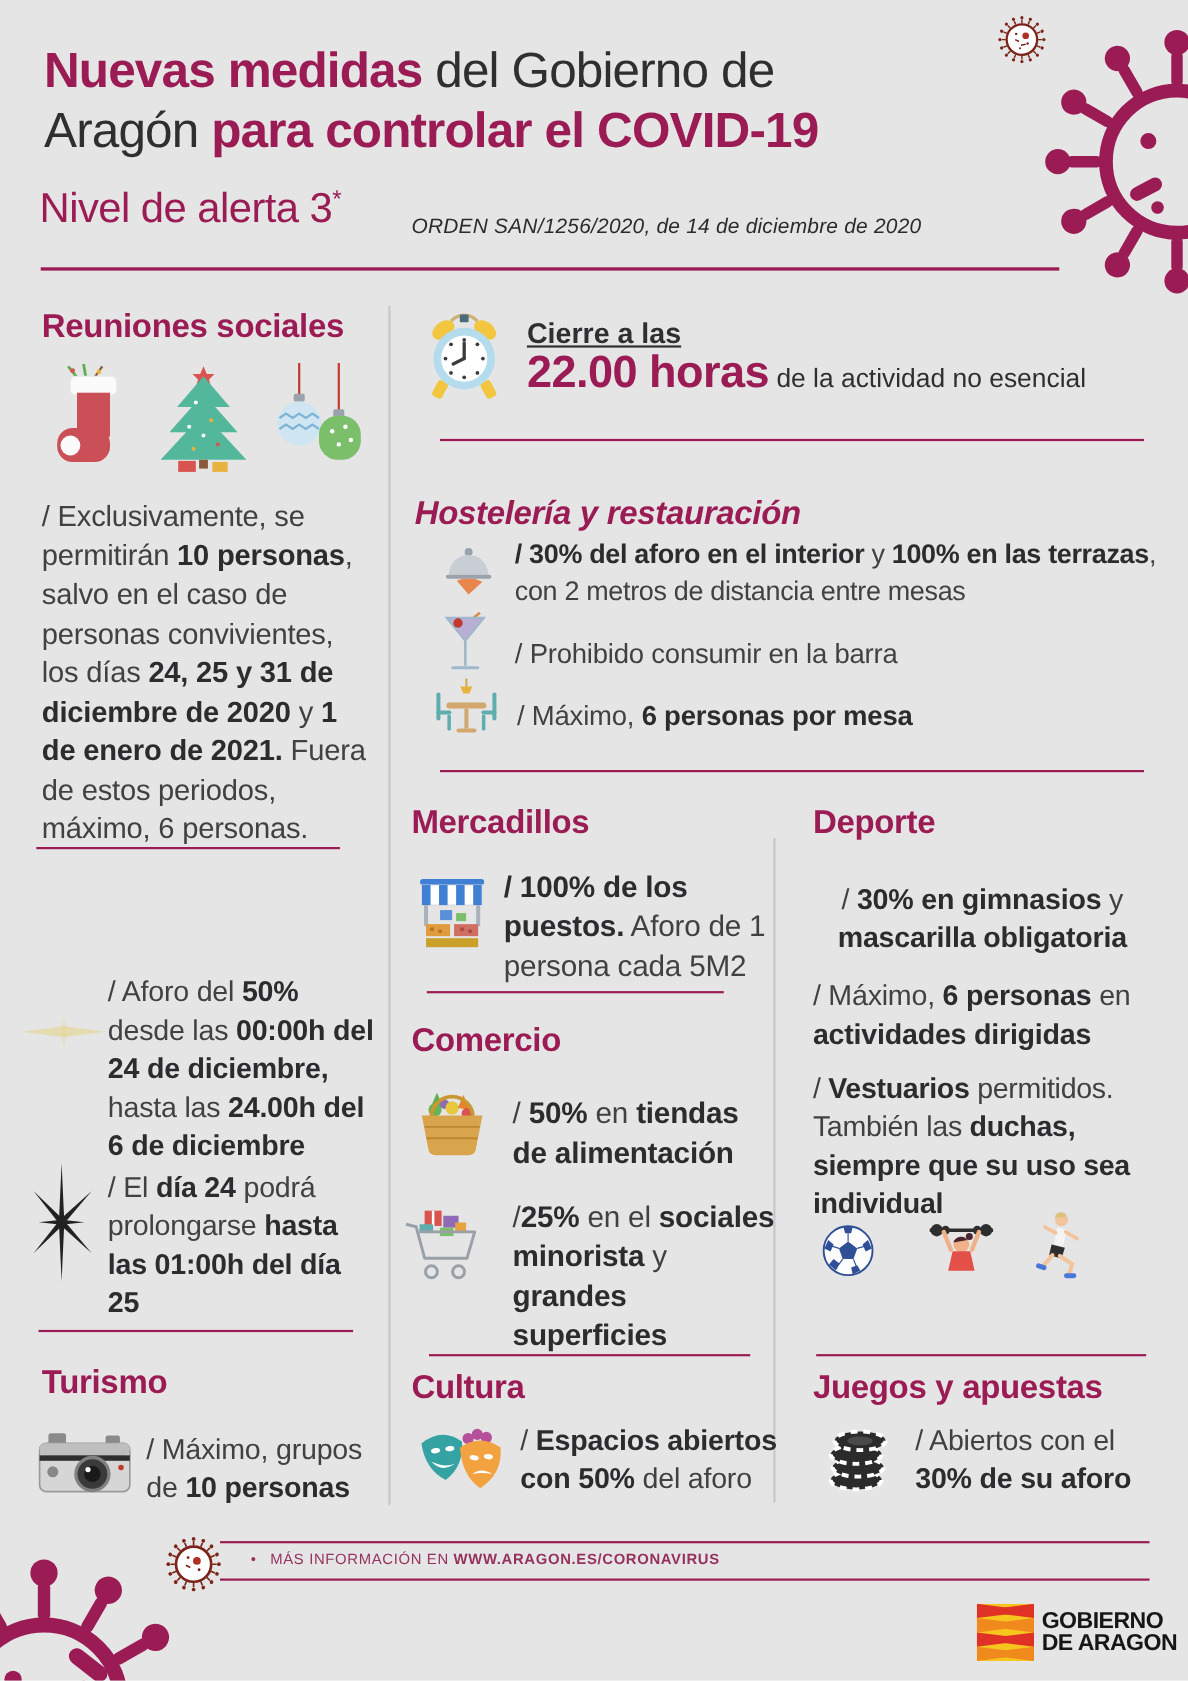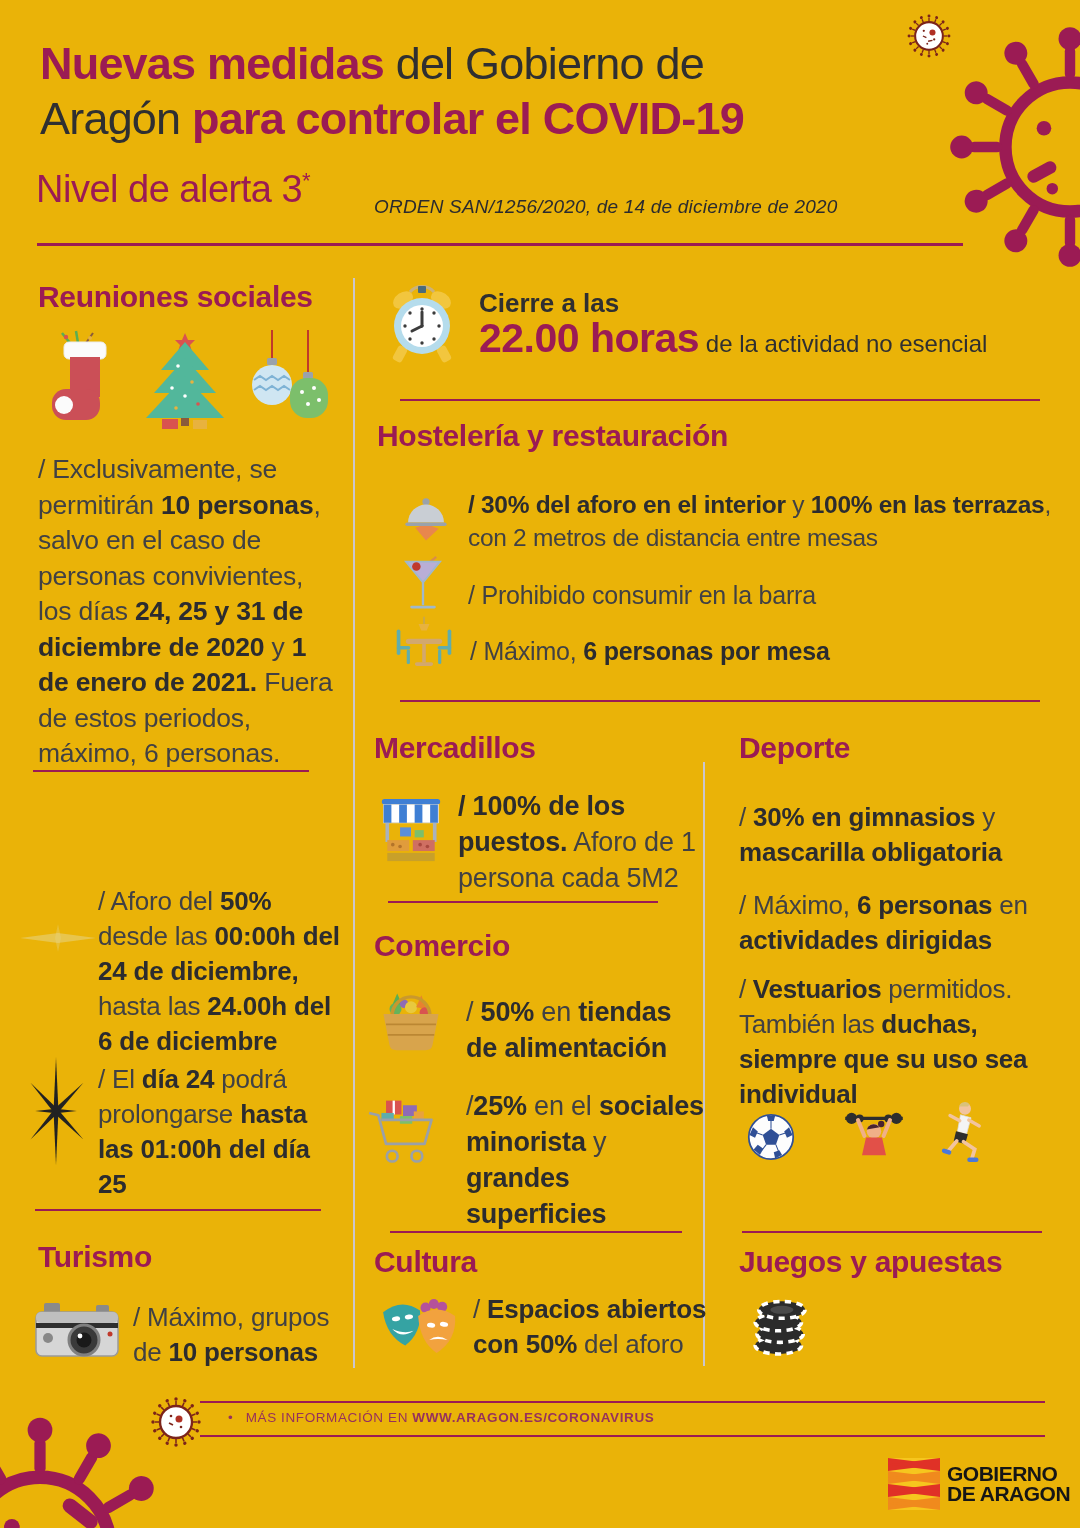--- a/index.html
+++ b/index.html
@@ -3,21 +3,21 @@
 <meta charset="utf-8">
 <style>
   :root{
     --maroon:#9b1b54;
     --text:#414144;
     --dark:#2f2f31;
     --divider:#cac5ce;
   }
   html,body{margin:0;padding:0;background:#ffffff;}
   body{font-family:"Liberation Sans","DejaVu Sans",sans-serif;}
-  #page{position:relative;width:1080px;height:1528px;overflow:hidden;background:#eab308;}
+  #page{position:relative;width:1080px;height:1528px;overflow:hidden;background:#e5e5e5;}
   .abs{position:absolute;}
   .main-title{font-size:45px;line-height:55px;font-weight:400;color:var(--dark);letter-spacing:-0.8px;}
   .main-title .m{color:var(--maroon);font-weight:700;}
   .alert{font-size:38px;color:var(--maroon);font-weight:400;letter-spacing:-0.5px;}
   .alert sup{font-size:22px;}
   .order{font-size:19px;font-style:italic;color:#2b2b2e;letter-spacing:0.2px;}
   .sec-title{font-weight:700;font-size:30px;color:var(--maroon);letter-spacing:-0.3px;}
   .txt{font-size:26px;line-height:35px;color:var(--text);letter-spacing:-0.2px;margin:0;}
   .txt .b{font-weight:700;color:#2c2c2f;}
   .m{color:var(--maroon);}
@@ -315,26 +315,26 @@
           <circle cx="52" cy="61" r="1.7"></circle>
         <circle cx="40" cy="65" r="1.7"></circle>
           <circle cx="28" cy="61" r="1.7"></circle>
         <circle cx="23" cy="48" r="1.7"></circle>
           <circle cx="28" cy="35" r="1.7"></circle>
       </g>
       <line x1="40" y1="48" x2="40" y2="34" stroke="#3c3c3c" stroke-width="3" stroke-linecap="round"></line>
       <line x1="40" y1="48" x2="30" y2="53" stroke="#3c3c3c" stroke-width="3" stroke-linecap="round"></line>
     </svg>
   </div>
-  <div class="abs closing-pre" style="left:479px;top:288px;">Cierre a las</div>
+  <div class="abs closing-pre" style="left:479px;top:288px;text-decoration:underline;">Cierre a las</div>
   <div class="abs" style="left:479px;top:315px;white-space:nowrap;"><span class="closing-time">22.00 horas</span><span class="closing-tail"> de la actividad no esencial</span></div>
 
   <div class="abs rule" style="left:400px;top:399px;width:640px;"></div>
 
-  <div class="abs sec-title" style="left:377px;top:419px;">Hostelería y restauración</div>
+  <div class="abs sec-title" style="left:377px;top:450px;font-style:italic;">Hostelería y restauración</div>
 
   <div class="abs" style="left:400px;top:492px;">
     <svg width="52" height="52" viewBox="0 0 56 58">
       <circle cx="28" cy="11" r="4" fill="#9aa2ab"></circle>
       <path d="M8,34 a20,20 0 0 1 40,0 z" fill="#c9ced4"></path>
       <rect x="5" y="34" width="46" height="4" rx="2" fill="#9aa2ab"></rect>
       <polygon points="16,40 28,54 42,41 34,38 22,38" fill="#e8874d"></polygon>
     </svg>
   </div>
   <p class="abs txt" style="left:468px;top:488px;width:588px;font-size:24.5px;line-height:33px;letter-spacing:-0.3px;"><span class="b">/ 30% del aforo en el interior</span><span> y </span><span class="b">100% en las terrazas</span><span>, con 2 metros de distancia entre mesas</span></p>
@@ -432,21 +432,21 @@
         <path d="M4,22 L16,25 26,62 76,62 85,31 20,31"></path>
         <circle cx="34" cy="78" r="7"></circle>
         <circle cx="66" cy="78" r="7"></circle>
       </g>
     </svg>
   </div>
   <p class="abs txt" style="left:466px;top:1088px;width:242px;font-size:27px;line-height:36px;"><span>/</span><span class="b">25%</span><span> en el </span><span class="b">sociales minorista</span><span> y </span><span class="b">grandes superficies</span></p>
 
   <div class="abs sec-title" style="left:739px;top:731px;">Deporte</div>
 
-  <p class="abs txt" style="left:739px;top:800px;width:308px;"><span>/ </span><span class="b">30% en gimnasios</span><span> y </span><span class="b">mascarilla obligatoria</span></p>
+  <p class="abs txt" style="left:739px;top:800px;width:308px;text-align:center;"><span>/ </span><span class="b">30% en gimnasios</span><span> y </span><span class="b">mascarilla obligatoria</span></p>
   <p class="abs txt" style="left:739px;top:888px;width:308px;"><span>/ Máximo, </span><span class="b">6 personas</span><span> en </span><span class="b">actividades dirigidas</span></p>
   <p class="abs txt" style="left:739px;top:972px;width:322px;letter-spacing:-0.3px;"><span>/ </span><span class="b">Vestuarios</span><span> permitidos. También las </span><span class="b">duchas, siempre que su uso sea individual</span></p>
 
   <div class="abs" style="left:746px;top:1112px;">
     <svg width="50" height="50" viewBox="0 0 72 72">
       <circle cx="36" cy="36" r="32" fill="#fdfdfd" stroke="#2f4f96" stroke-width="2.5"></circle>
       <polygon points="36,24 48,33 43,47 29,47 24,33" fill="#2f4f96"></polygon>
       <g fill="#2f4f96">
         <polygon points="30,5 42,5 40,13 32,13"></polygon>
         <polygon points="62,22 67,33 59,37 55,28"></polygon>
@@ -517,20 +517,21 @@
   <div class="abs sec-title" style="left:739px;top:1245px;">Juegos y apuestas</div>
   <div class="abs" style="left:748px;top:1292px;">
     <svg width="66" height="66" viewBox="0 0 74 74">
       <ellipse cx="34" cy="60" rx="26" ry="9.5" fill="#2b2b2b" stroke="#fff" stroke-width="4" stroke-dasharray="7 6"></ellipse>
       <ellipse cx="36" cy="47" rx="26" ry="9.5" fill="#2b2b2b" stroke="#fff" stroke-width="4" stroke-dasharray="7 6"></ellipse>
       <ellipse cx="34" cy="34" rx="26" ry="9.5" fill="#2b2b2b" stroke="#fff" stroke-width="4" stroke-dasharray="7 6"></ellipse>
       <ellipse cx="38" cy="20" rx="26" ry="9.5" fill="#2b2b2b" stroke="#fff" stroke-width="4" stroke-dasharray="7 6"></ellipse>
       <ellipse cx="38" cy="20" rx="13" ry="4.5" fill="#4a4a4a"></ellipse>
     </svg>
   </div>
+  <p class="abs txt" style="left:832px;top:1292px;width:225px;"><span>/ Abiertos con el </span><span class="b">30% de su aforo</span></p>
 
   <div class="abs rule" style="left:200px;top:1401px;width:845px;"></div>
   <div class="abs footer-info" style="left:228px;top:1410px;">
     <span>•</span>
     <span style="margin-left:8px;">MÁS INFORMACIÓN EN </span><span class="b">WWW.ARAGON.ES/CORONAVIRUS</span>
   </div>
   <div class="abs rule" style="left:200px;top:1435px;width:845px;"></div>
 
   <div class="abs" style="left:146px;top:1392px;">
     <svg width="60" height="60" viewBox="0 0 60 60" style="color:#7c241a">

